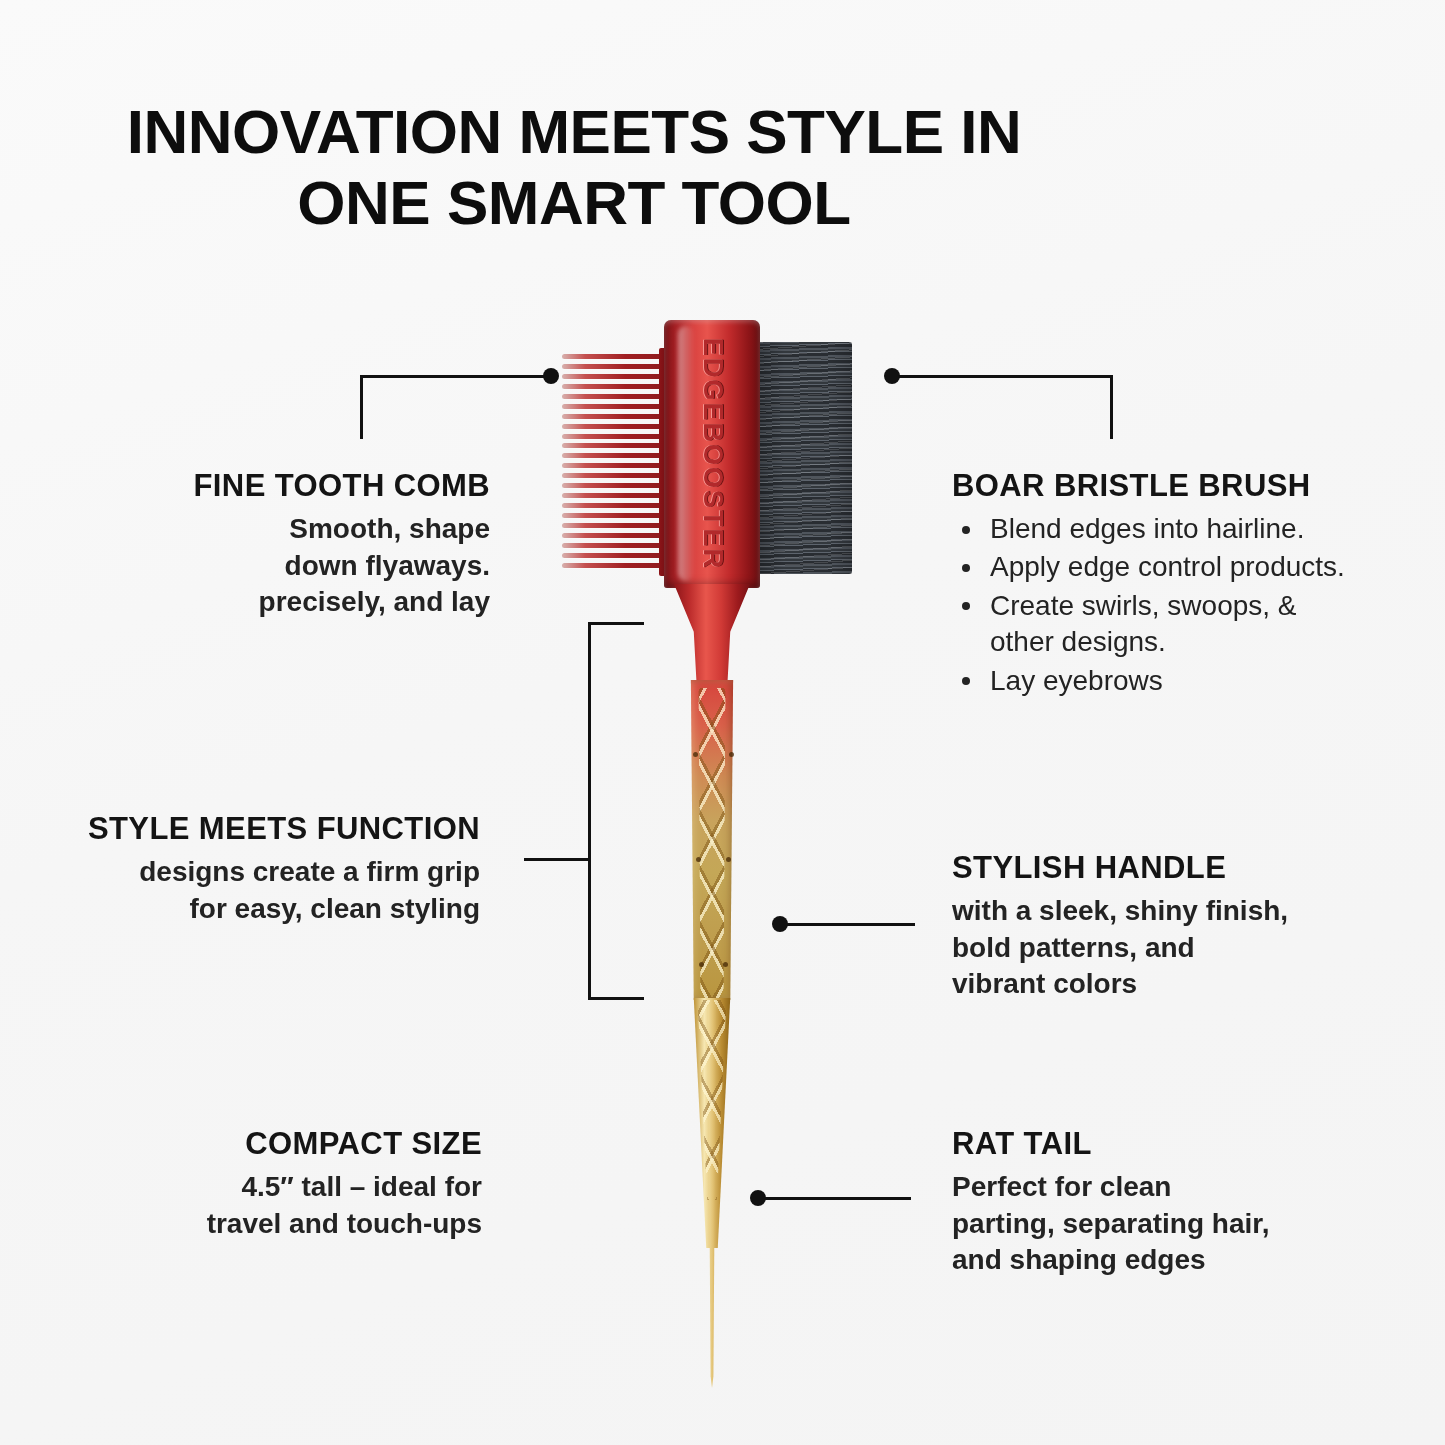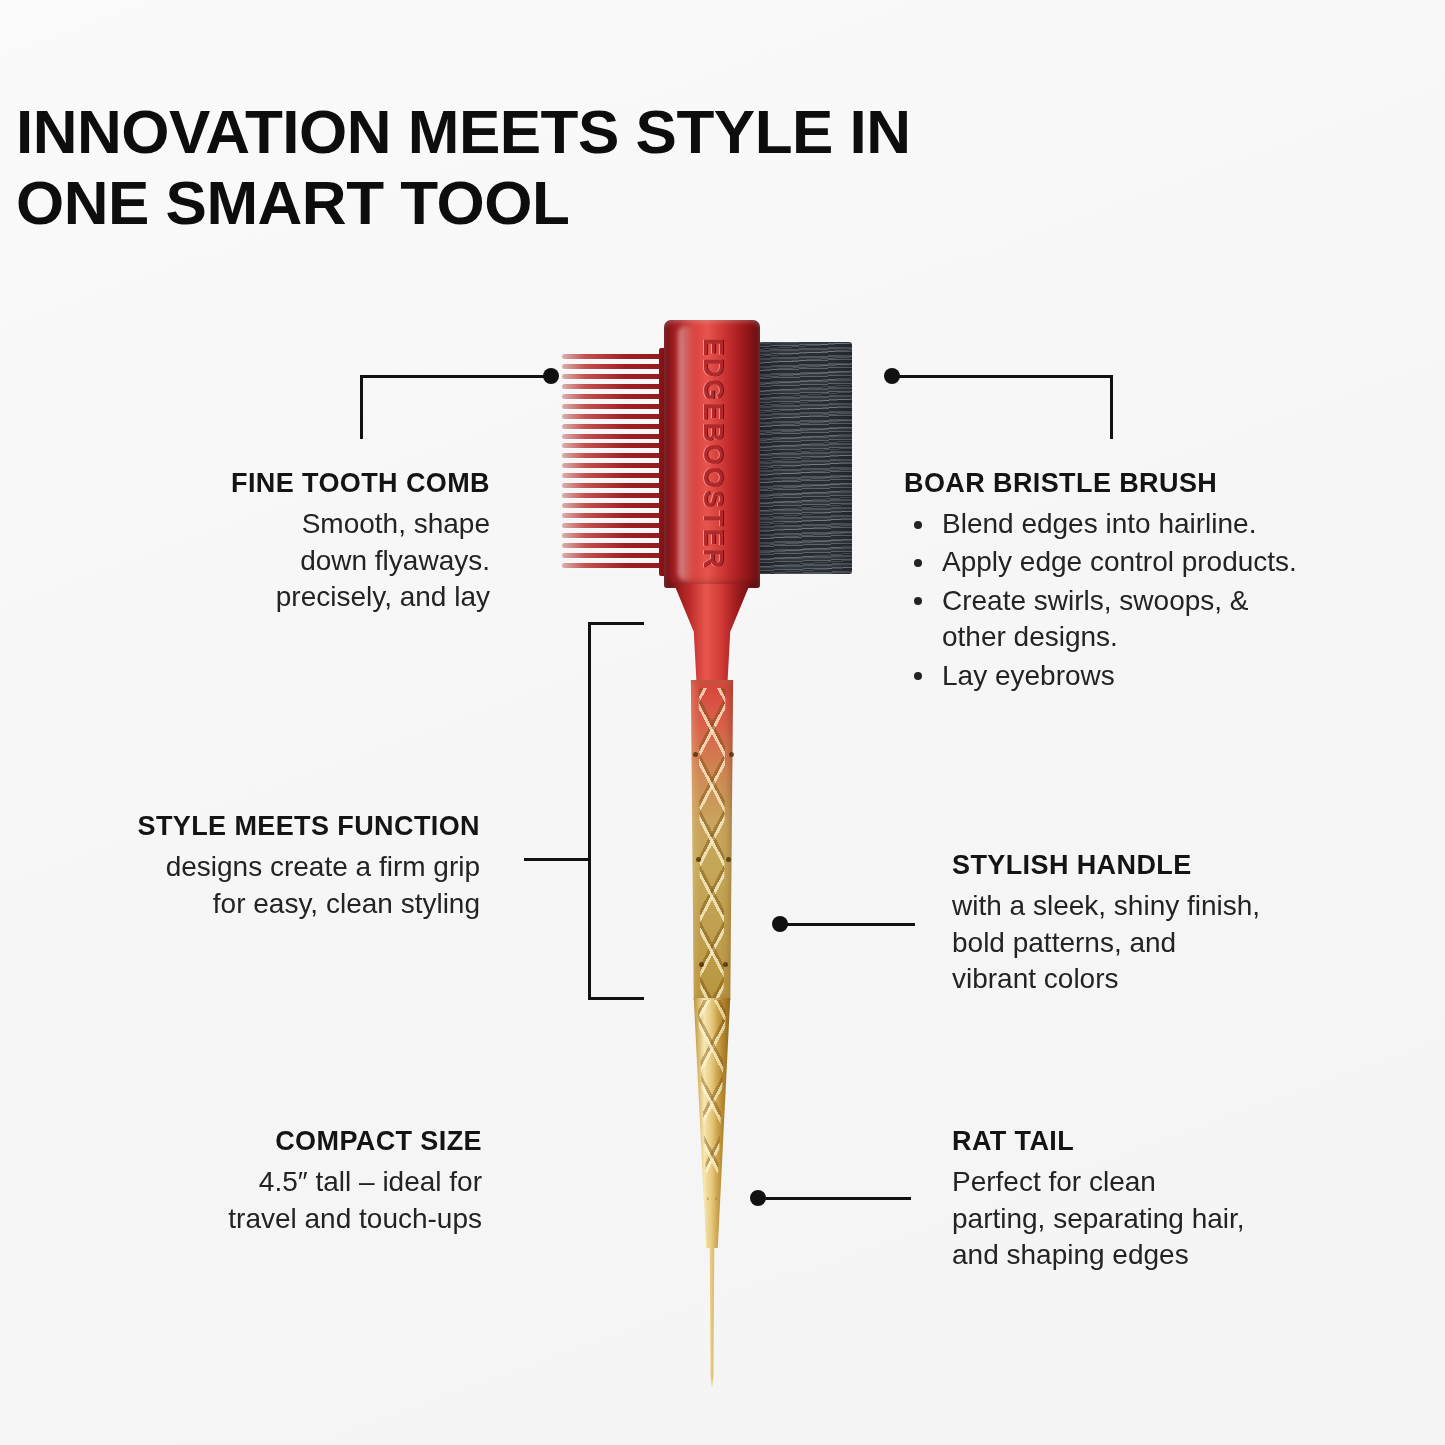--- a/index.html
+++ b/index.html
@@ -19,48 +19,48 @@
     position: relative;
     width: 1445px;
     height: 1445px;
     background: linear-gradient(160deg, #fafafa 0%, #f6f6f6 45%, #f4f4f4 100%);
     overflow: hidden;
   }
 
   
   #headline {
     position: absolute;
-    left: 16px;
+    left: 0;
     top: 96px;
     width: 1148px;
-    text-align: left;
+    text-align: center;
     font-weight: 700;
     font-size: 62px;
     line-height: 1.15;
     letter-spacing: -0.5px;
     color: #0d0d0d;
     font-stretch: condensed;
   }
   #headline .hl-line { display: block; white-space: nowrap; }
 
   
   .callout { position: absolute; }
   .callout .c-title {
     font-weight: 700;
-    font-size: 27px;
+    font-size: 31px;
     letter-spacing: 0.4px;
     color: #141414;
     margin-bottom: 7px;
     white-space: nowrap;
   }
   .callout .c-body {
     font-size: 28px;
     line-height: 1.31;
     color: #232323;
-    font-weight: 400;
+    font-weight: 700;
   }
   .callout.align-right { text-align: right; }
   .callout.align-right .c-title { text-align: right; }
   .callout.align-left { text-align: left; }
 
   .c-body .b-line { display: block; white-space: nowrap; }
 
   
   ul.c-bullets {
     list-style: none;
@@ -387,21 +387,21 @@
 
   <div class="callout align-right" style="left:120px; top:468px; width:370px;">
     <div class="c-title">FINE TOOTH COMB</div>
     <div class="c-body">
       <span class="b-line">Smooth, shape</span>
       <span class="b-line">down flyaways.</span>
       <span class="b-line">precisely, and lay</span>
     </div>
   </div>
 
-  <div class="callout align-left" style="left:904px; top:468px; width:400px;">
+  <div class="callout align-left" style="left:952px; top:468px; width:400px;">
     <div class="c-title">BOAR BRISTLE BRUSH</div>
     <ul class="c-bullets">
       <li>
         <span class="bullet-dot"></span>
         <span class="b-txt">Blend edges into hairline.</span>
       </li>
       <li>
         <span class="bullet-dot"></span>
         <span class="b-txt">Apply edge control products.</span>
       </li>

